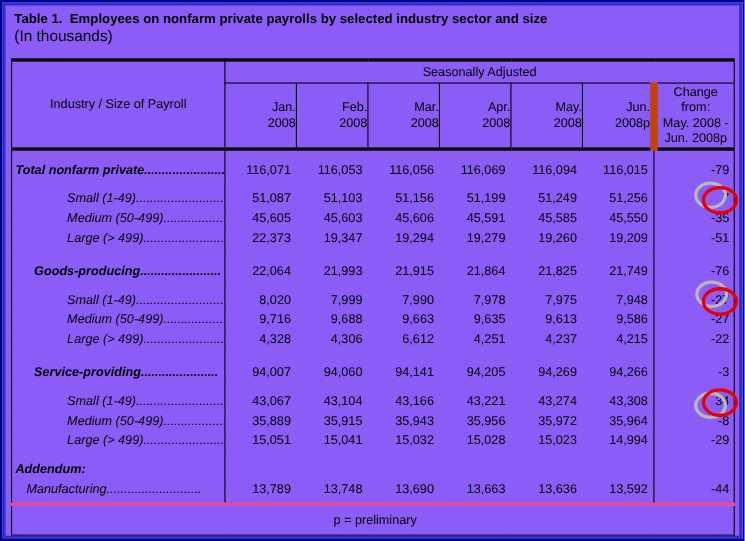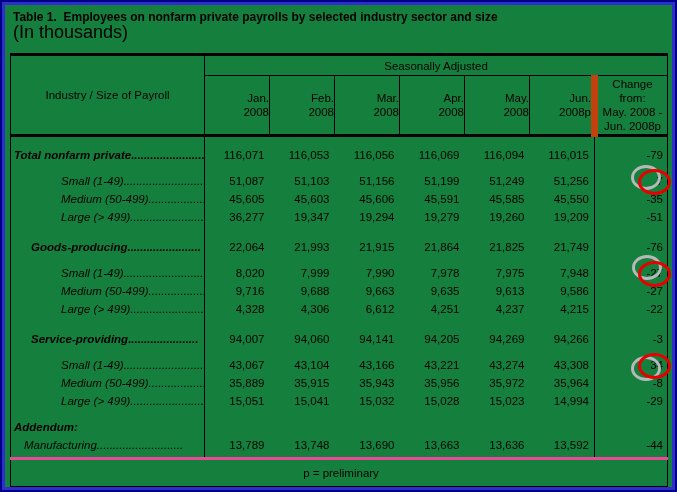--- a/index.html
+++ b/index.html
@@ -1,21 +1,21 @@
 <!DOCTYPE html>
 <html><head>
 <meta charset="utf-8">
 <style>
   html,body{margin:0;padding:0;background:#fff;}
   body{width:677px;height:492px;font-family:"Liberation Sans",sans-serif;color:#000;}
   .frame{width:677px;height:492px;box-sizing:border-box;border:2px solid #000087;}
-  .frame-inner{width:100%;height:100%;box-sizing:border-box;border:3px solid #2e2ecd;background:#15803d;position:relative;overflow:hidden;}
+  .frame-inner{width:100%;height:100%;box-sizing:border-box;border:3px solid #2e2ecd;background:#8b5cf6;position:relative;overflow:hidden;}
   .titleblock{position:absolute;left:8px;top:5px;right:8px;}
   .title{font-weight:bold;font-size:12px;line-height:15px;white-space:pre-wrap;}
-  .subtitle{font-size:18px;line-height:15px;}
+  .subtitle{font-size:14px;line-height:15px;}
   table.main{position:absolute;left:5px;top:48px;width:657px;border-collapse:collapse;table-layout:fixed;
     font-size:11.5px;border-left:1px solid #000;border-right:1px solid #000;border-top:3px solid #000;border-bottom:1px solid #000;}
   col.c-label{width:194px;} col.c-month{width:65px;} col.c-change{width:73px;}
   th{font-weight:normal;padding:0;}
   th.rowhead{border-right:1px solid #000;border-bottom:3px solid #000;text-align:center;vertical-align:middle;}
   th.sa{border-bottom:1px solid #000;text-align:center;height:19px;vertical-align:middle;}
   th.month{border-left:1px solid #000;border-bottom:3px solid #000;height:58px;text-align:right;
     vertical-align:middle;white-space:pre-line;line-height:14px;}
   th.changehead{border-left:7px solid #c2410c;border-bottom:3px solid #000;height:58px;text-align:center;
     vertical-align:middle;white-space:pre-line;line-height:14px;}
@@ -104,21 +104,21 @@
             <td class="num">45,605</td>
             <td class="num">45,603</td>
             <td class="num">45,606</td>
             <td class="num">45,591</td>
             <td class="num">45,585</td>
             <td class="num">45,550</td>
             <td class="num change">-35</td>
           </tr>
           <tr class="gap-0">
             <td class="label ind-2">Large (&gt; 499)........................</td>
-            <td class="num">36,277</td>
+            <td class="num">22,373</td>
             <td class="num">19,347</td>
             <td class="num">19,294</td>
             <td class="num">19,279</td>
             <td class="num">19,260</td>
             <td class="num">19,209</td>
             <td class="num change">-51</td>
           </tr>
           <tr class="gap-group">
             <td class="label ind-1 bold">Goods-producing.......................</td>
             <td class="num">22,064</td>

